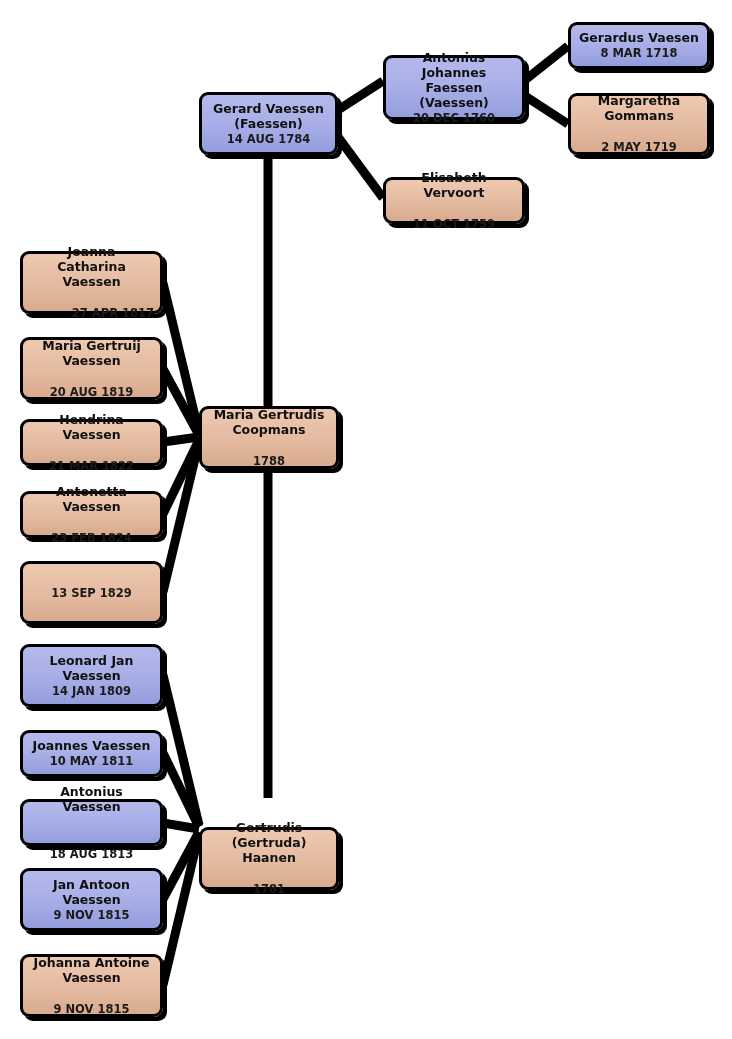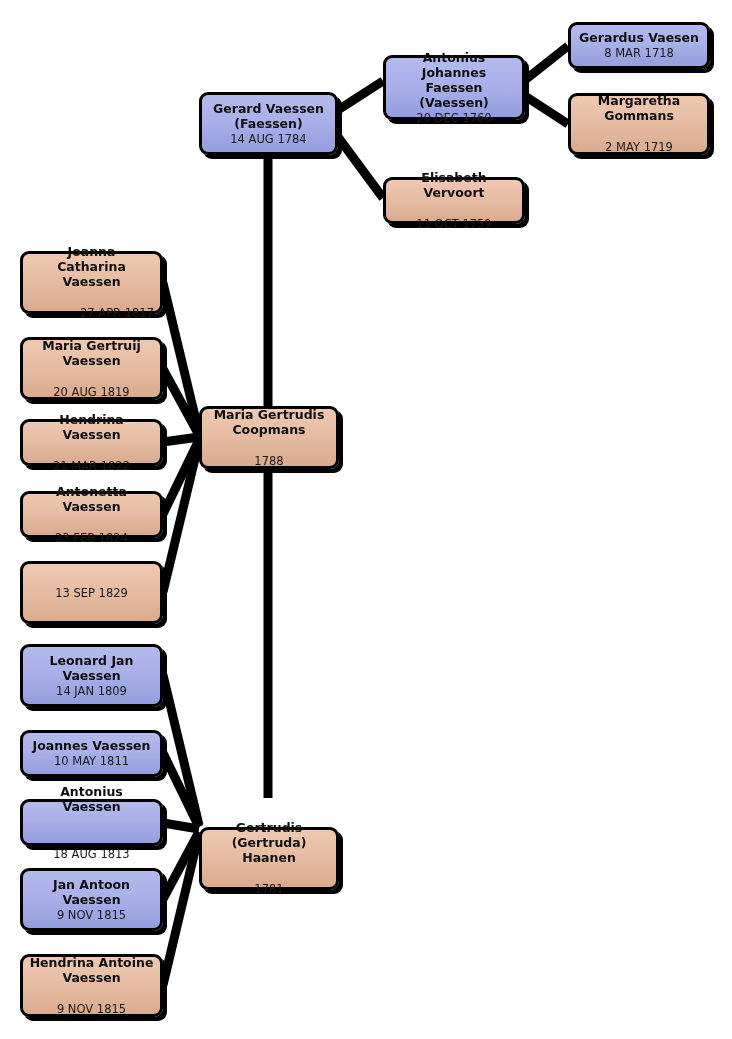--- a/index.html
+++ b/index.html
@@ -46,21 +46,21 @@
   }
   .node .nm {
     font-size: 12.5px;
     font-weight: bold;
     color: #101010;
     line-height: 15px;
     white-space: pre-wrap;
   }
   .node .dt {
     font-size: 11.5px;
-    font-weight: normal;
+    font-weight: bold;
     color: #1a1a1a;
     line-height: 15px;
     margin-top: 1px;
   }
 </style>
 </head>
 <body>
 
 <div id="chart">
 
@@ -174,18 +174,18 @@
     <div class="dt">18 AUG 1813</div>
   </div>
 
   <div class="node male" style="left:20px; top:868px; width:143px; height:63px;">
     <div class="nm">Jan Antoon
 Vaessen</div>
     <div class="dt">9 NOV 1815</div>
   </div>
 
   <div class="node female" style="left:20px; top:954px; width:143px; height:63px;">
-    <div class="nm">Hendrina Antoine
+    <div class="nm">Johanna Antoine
 Vaessen</div>
     <div class="dt">9 NOV 1815</div>
   </div>
 
 </div>
 
 </body></html>

